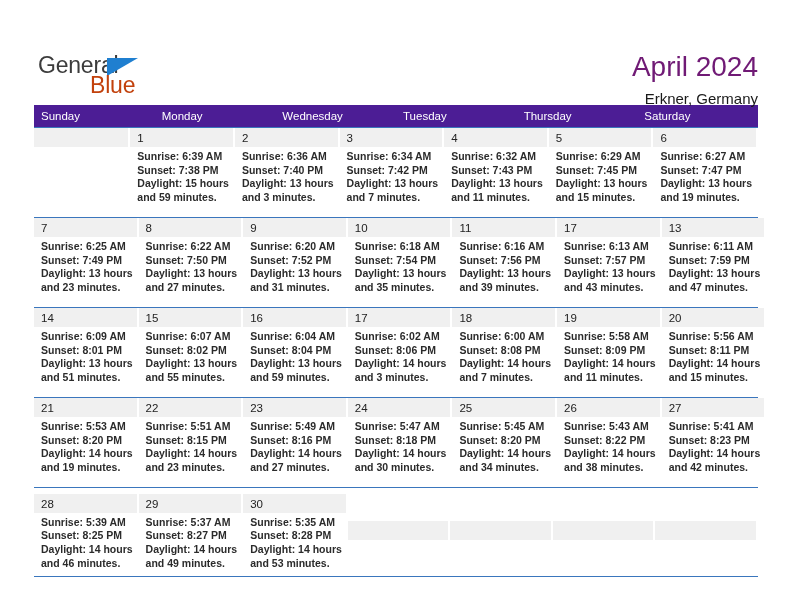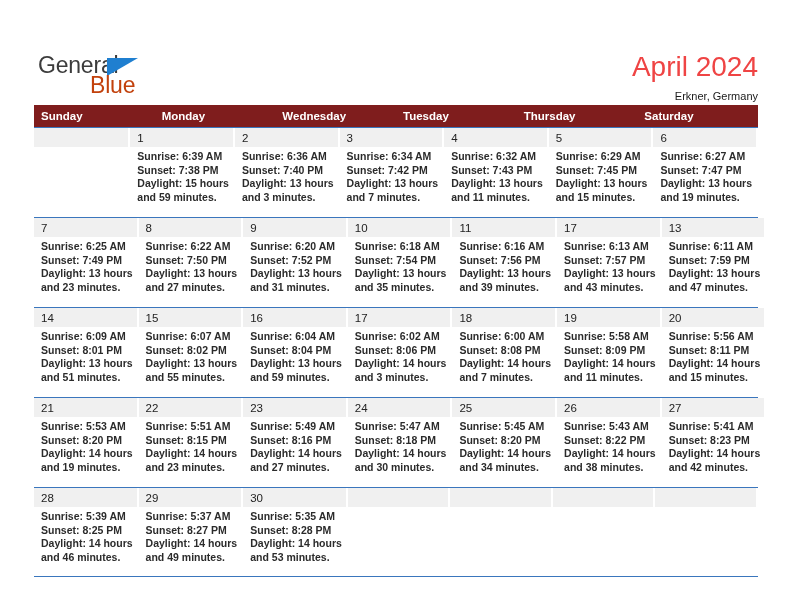--- a/index.html
+++ b/index.html
@@ -63,56 +63,56 @@
     color: #c2410c;
     letter-spacing: -0.2px;
     line-height: 1;
   }
   .title-block {
     text-align: right;
     padding-top: 0px;
   }
   .cal-title {
     font-size: 28px;
-    color: #ef4444;
+    color: #701a75;
     line-height: 1.05;
     font-weight: normal;
     margin: 0;
   }
   .cal-subtitle {
-    font-size: 11px;
+    font-size: 15px;
     color: #1a1a1a;
     margin-top: 9px;
   }
 
   
   .calendar {
     width: 724px;
     margin-top: 5px;
   }
   .weekday-row {
     display: flex;
-    background: #7f1d1d;
-    font-weight: bold;
+    background: #4c1d95;
   }
   .weekday {
     flex: 1 1 0;
     color: #ffffff;
     font-size: 11.5px;
     padding: 5px 0 5px 7px;
     box-sizing: border-box;
   }
   .week-row {
     display: flex;
     border-top: 1.5px solid #3a76bd;
     height: 90px;
     box-sizing: border-box;
   }
   .week-row:last-child {
     border-bottom: 1.5px solid #3a76bd;
+    align-items: center;
   }
   .day-cell {
     flex: 1 1 0;
     box-sizing: border-box;
     padding: 0;
     position: relative;
     background: #ffffff;
   }
   .day-number {
     background: #f0f0f0;

